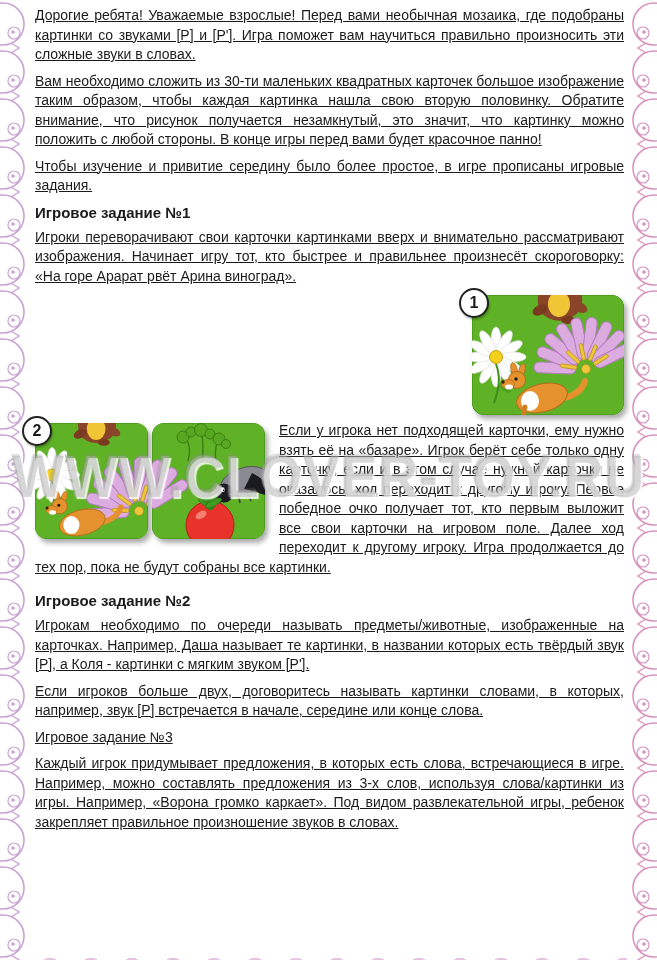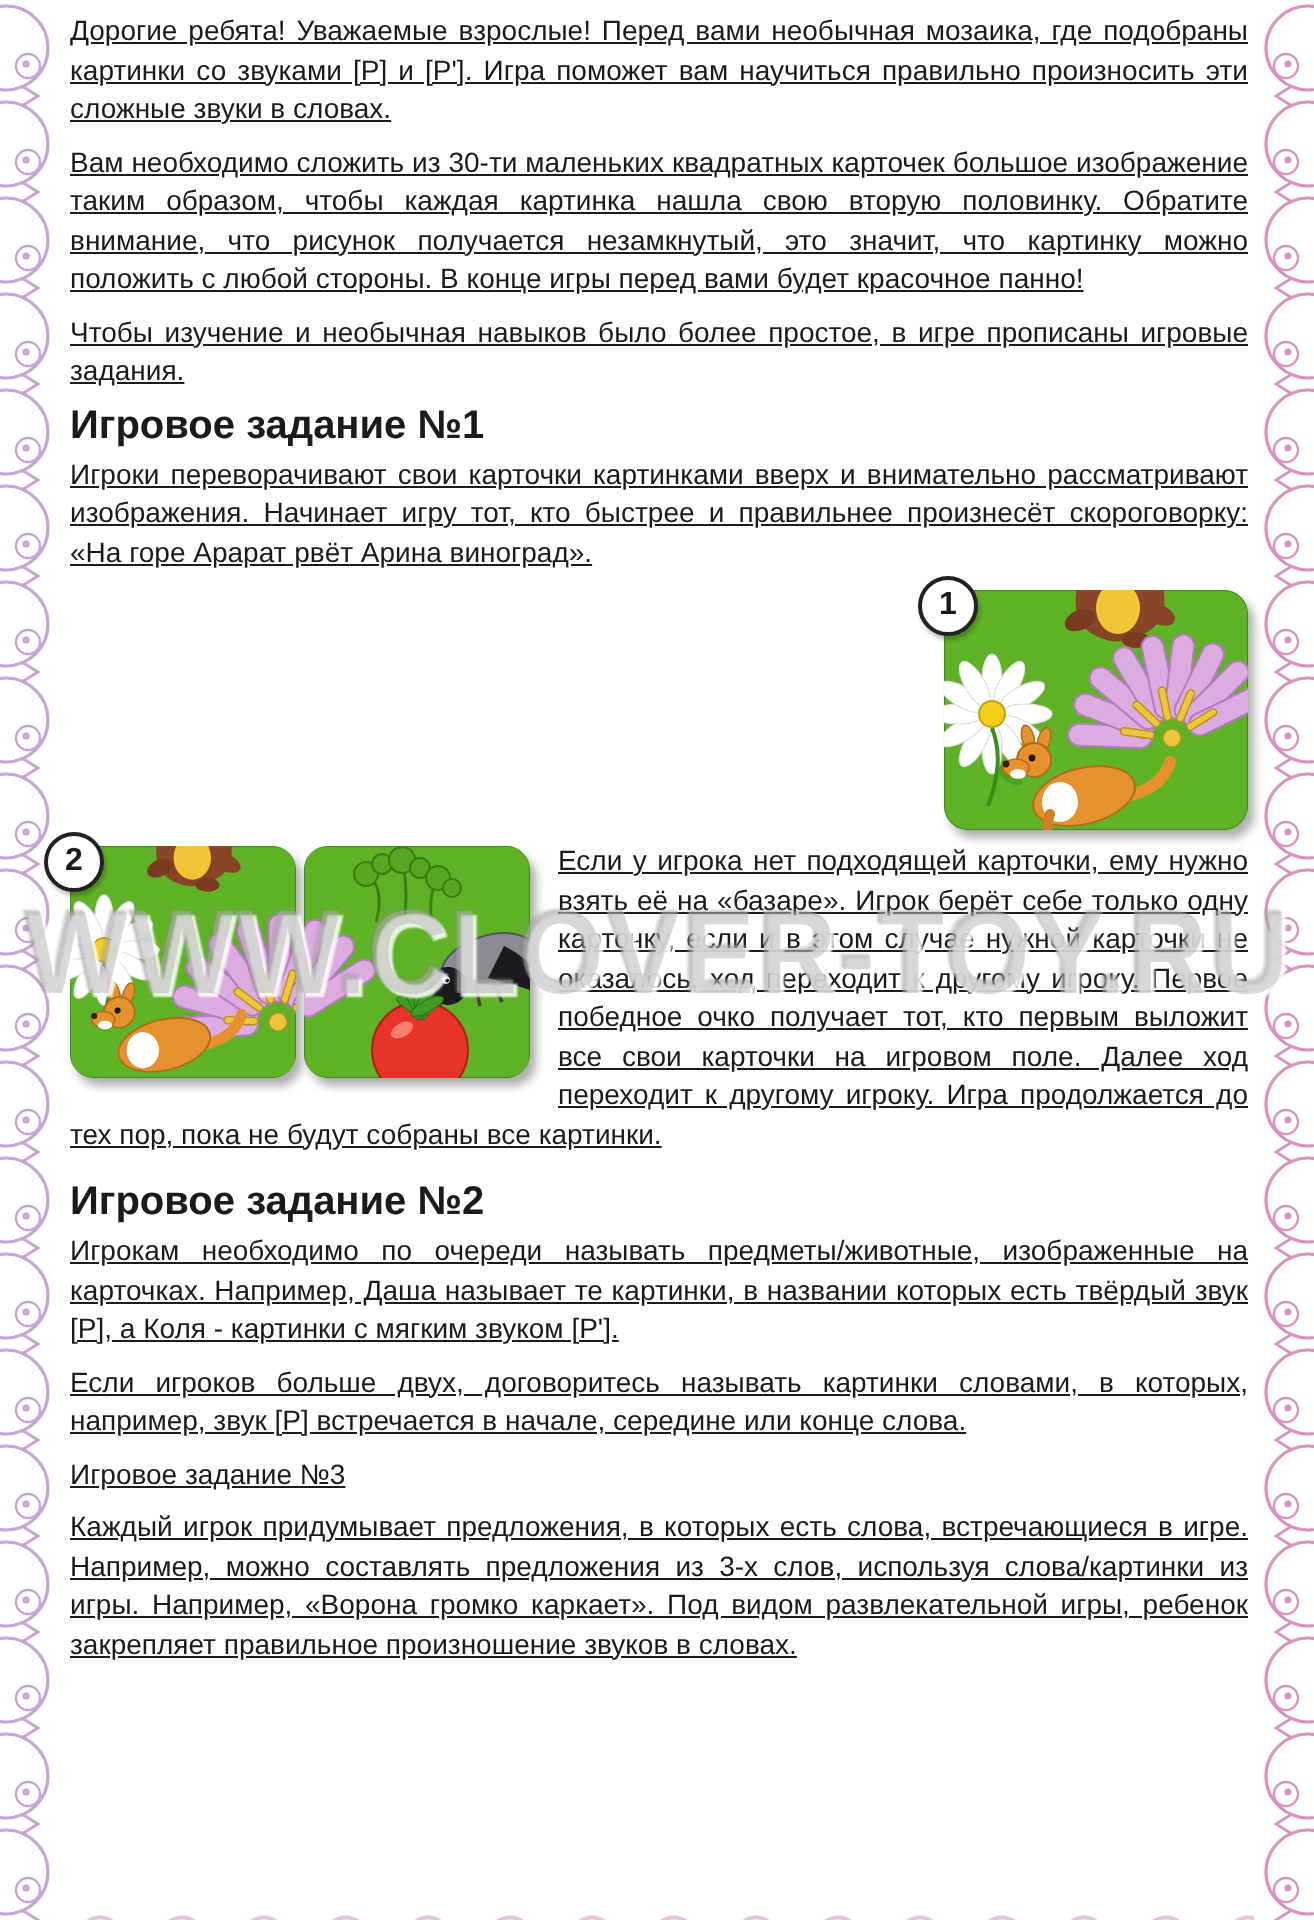--- a/index.html
+++ b/index.html
@@ -4,21 +4,21 @@
 <style>
   html,body{margin:0;padding:0;background:#ffffff;}
   .page{position:relative;width:657px;height:960px;background:#ffffff;overflow:hidden;
         font-family:"Liberation Sans",sans-serif;color:#1b1b1b;}
   .lace{position:absolute;top:0;width:30px;height:960px;}
   .lace.left{left:0;}
   .lace.right{right:0;}
   .content{position:absolute;left:35px;top:6px;width:589px;z-index:2;}
   p.para{margin:0 0 7px 0;font-size:14px;line-height:19.5px;text-align:justify;text-decoration:underline;}
   h2.h-caps{margin:9px 0 4px 0;font-size:16.5px;line-height:20px;font-weight:bold;}
-  h3.h-sub{margin:7px 0 5px 0;font-size:20px;line-height:20px;font-weight:bold;}
+  h3.h-sub{margin:7px 0 5px 0;font-size:15px;line-height:20px;font-weight:bold;}
   .flow{overflow:visible;}
   .flow::after{content:"";display:block;clear:both;}
   figure.fig{position:relative;margin:0;}
   figure.fig-right{float:right;margin:2px 0 6px 14px;}
   figure.fig-left{float:left;margin:2px 14px 6px 0;}
   svg.card{display:block;border-radius:12px;box-shadow:3px 4px 5px rgba(70,70,70,.45);}
   .cards2{display:flex;gap:4px;}
   .badge{position:absolute;left:-13px;top:-7px;width:26px;height:26px;border:2px solid #222;
          border-radius:50%;background:#fff;display:flex;align-items:center;justify-content:center;
          font-size:16px;font-weight:bold;z-index:3;box-shadow:1px 2px 2px rgba(0,0,0,.25);}
@@ -201,21 +201,21 @@
       <path d="M19,955 L11,960 L19,965" fill="none" stroke="#d893c1" stroke-width="1.4"></path>
     </svg>
 
   <div class="watermark">WWW.CLOVER-TOY.RU</div>
   <div class="bottom-ornament"></div>
 
   <main class="content">
 
     <p class="para">Дорогие ребята! Уважаемые взрослые!  Перед вами необычная мозаика, где подобраны картинки со звуками [Р] и [Р']. Игра поможет вам научиться правильно произносить эти сложные звуки в словах.</p>
     <p class="para">Вам необходимо сложить из 30-ти маленьких квадратных карточек большое изображение таким образом, чтобы каждая картинка нашла свою вторую половинку. Обратите внимание, что рисунок получается незамкнутый, это значит, что картинку можно положить с любой стороны. В конце игры перед вами будет красочное панно!</p>
-    <p class="para">Чтобы изучение и необычная навыков было более простое, в игре прописаны игровые задания.</p>
+    <p class="para">Чтобы изучение и привитие середину было более простое, в игре прописаны игровые задания.</p>
 
     <h3 class="h-sub">Игровое задание №1</h3>
 
     <p class="para">Игроки  переворачивают свои карточки картинками вверх и внимательно рассматривают изображения. Начинает игру тот, кто быстрее и правильнее произнесёт скороговорку: «На горе Арарат рвёт Арина виноград».</p>
 
     <div class="flow">
       <figure class="fig fig-right">
         <span class="badge">1</span>
         <svg class="card" width="152" height="120" viewBox="0 0 152 120">
           <rect x="0" y="0" width="152" height="120" rx="12" fill="#5fb226" stroke="#3f8a14"></rect>

